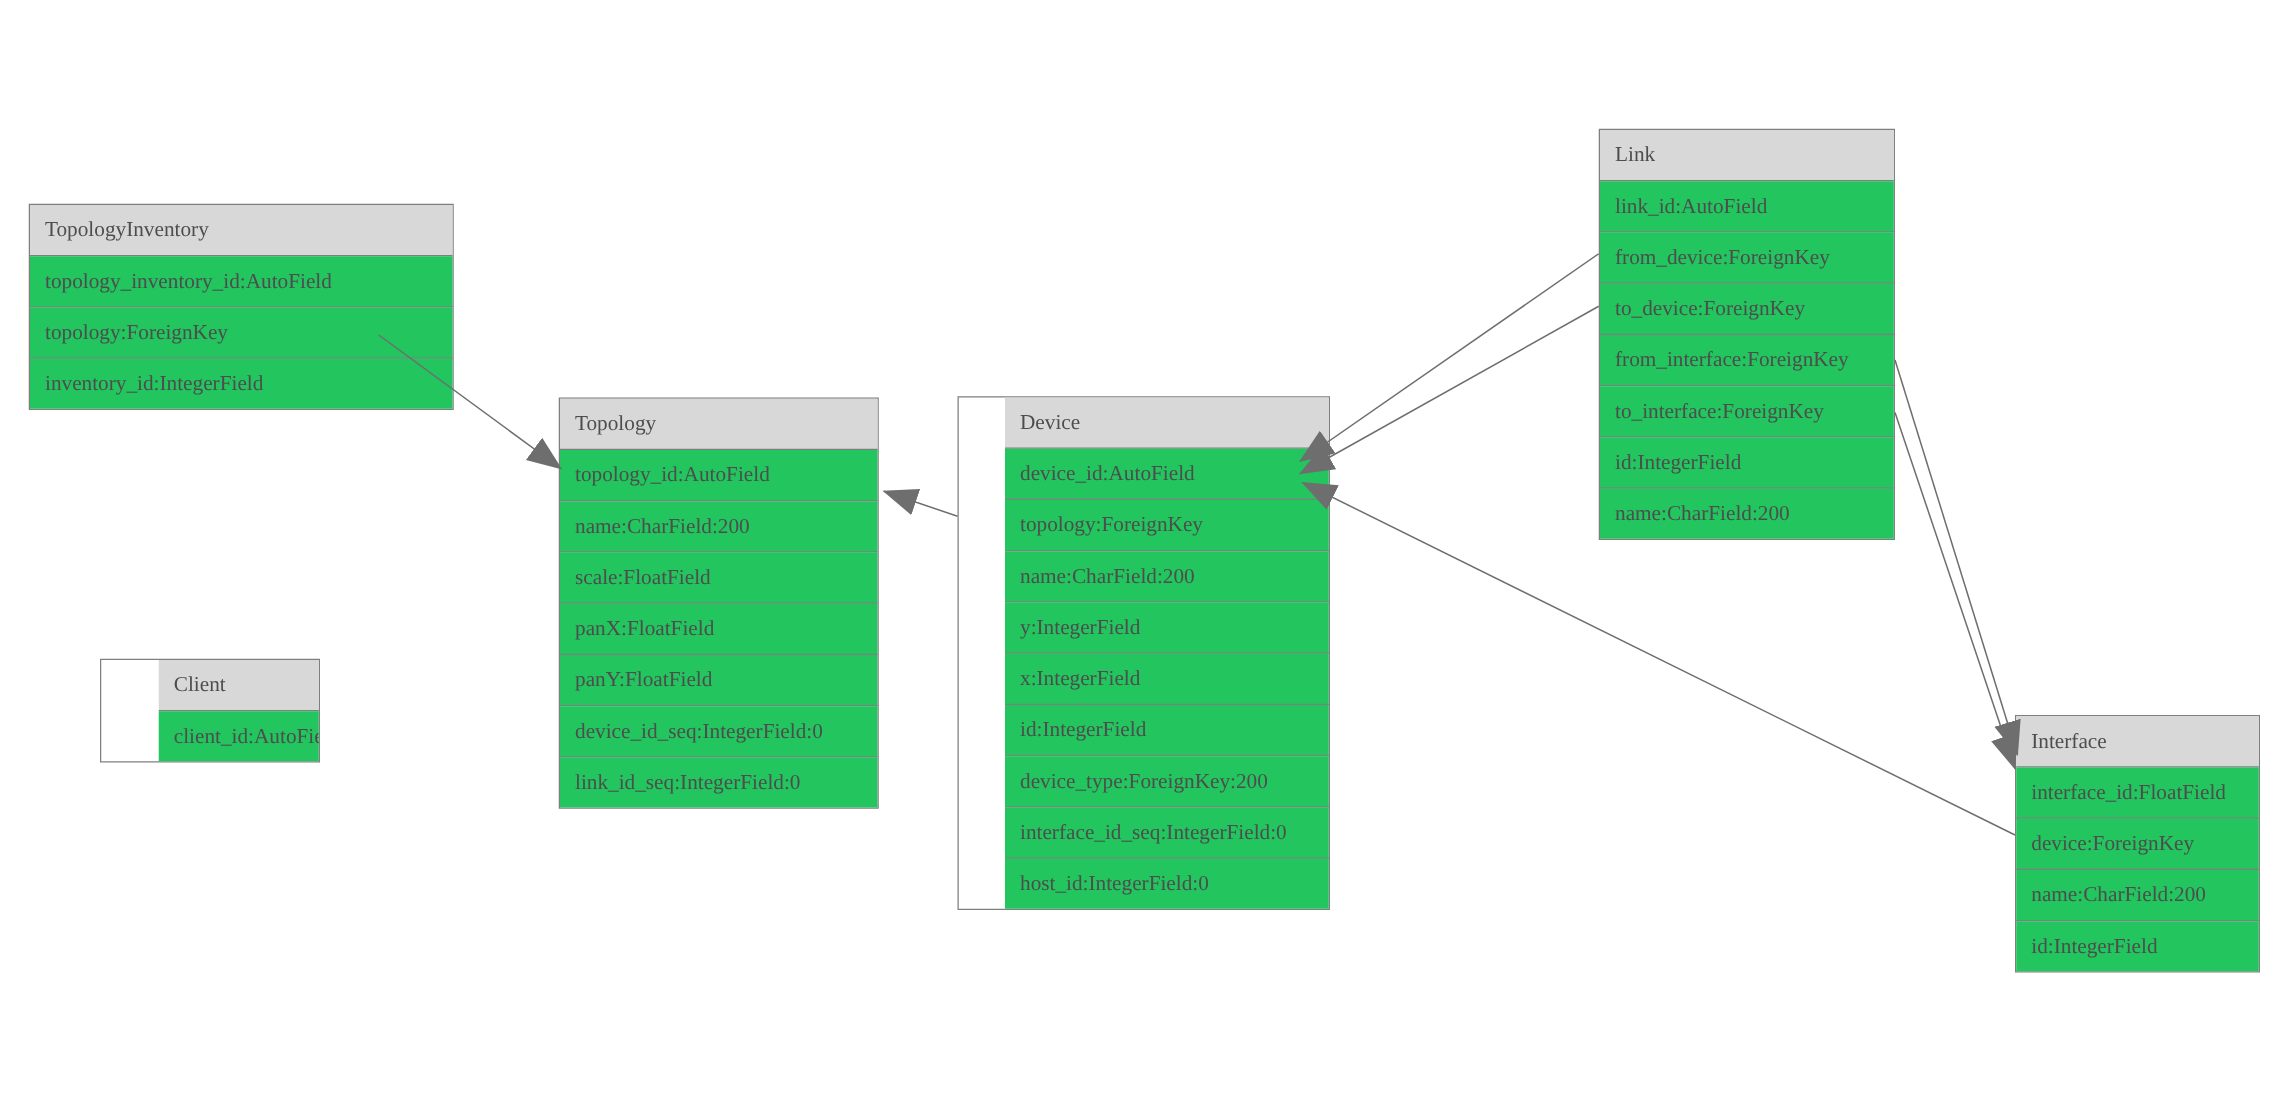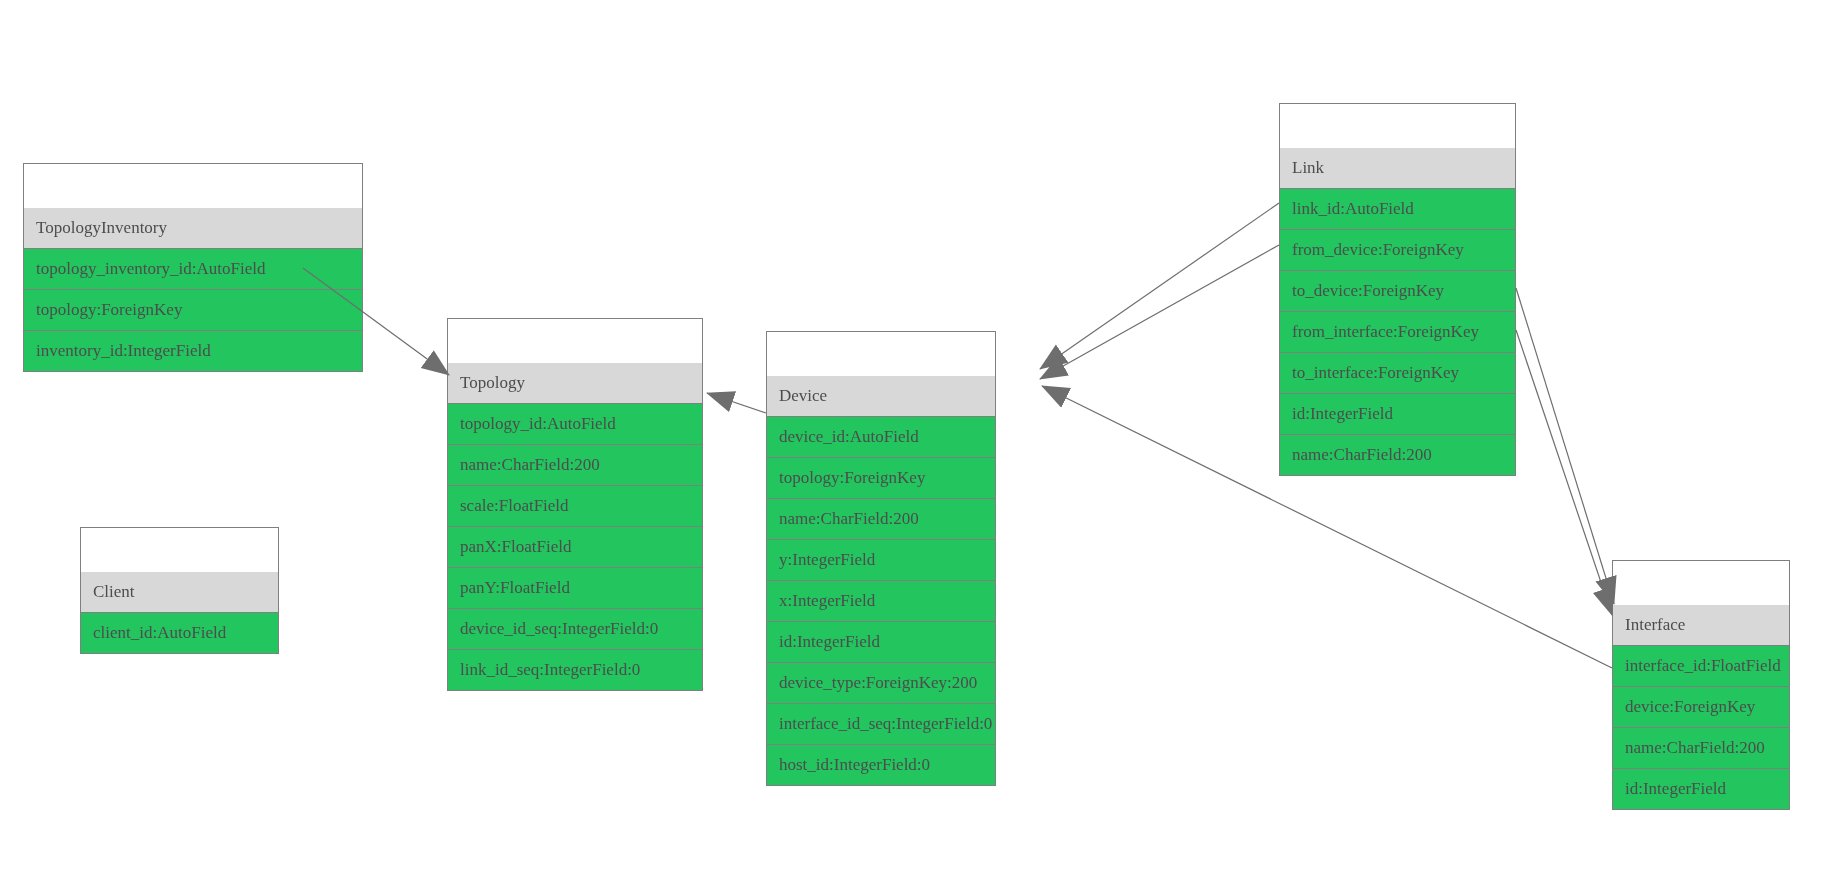--- a/index.html
+++ b/index.html
@@ -25,21 +25,20 @@
     font-size: 17px;
   }
   .entity-header {
     background: #d8d8d8;
     border-bottom: 1px solid #7f7f7f;
     height: 40px;
     line-height: 40px;
     padding: 0 12px;
     white-space: nowrap;
     overflow: hidden;
-    margin-top: 44px;
   }
   .entity-row {
     height: 40px;
     line-height: 40px;
     padding: 0 12px;
     border-bottom: 1px solid #7f7f7f;
     background: #22c55e;
     white-space: nowrap;
     overflow: hidden;
   }
@@ -83,25 +82,25 @@
     <div class="entity" style="left: 447px; top: 318px; width: 256px;">
       <div class="entity-header">Topology</div>
       <div class="entity-row">topology_id:AutoField</div>
       <div class="entity-row">name:CharField:200</div>
       <div class="entity-row">scale:FloatField</div>
       <div class="entity-row">panX:FloatField</div>
       <div class="entity-row">panY:FloatField</div>
       <div class="entity-row">device_id_seq:IntegerField:0</div>
       <div class="entity-row">link_id_seq:IntegerField:0</div>
     </div>
-    <div class="entity" style="left: 80px; top: 527px; width: 199px;">
+    <div class="entity" style="left: 80px; top: 527px; width: 176px; padding-left: 46px;">
       <div class="entity-header">Client</div>
       <div class="entity-row">client_id:AutoField</div>
     </div>
-    <div class="entity" style="left: 766px; top: 331px; width: 230px;">
+    <div class="entity" style="left: 766px; top: 317px; width: 298px; padding-left: 37px;">
       <div class="entity-header">Device</div>
       <div class="entity-row">device_id:AutoField</div>
       <div class="entity-row">topology:ForeignKey</div>
       <div class="entity-row">name:CharField:200</div>
       <div class="entity-row">y:IntegerField</div>
       <div class="entity-row">x:IntegerField</div>
       <div class="entity-row">id:IntegerField</div>
       <div class="entity-row">device_type:ForeignKey:200</div>
       <div class="entity-row">interface_id_seq:IntegerField:0</div>
       <div class="entity-row">host_id:IntegerField:0</div>
@@ -109,20 +108,20 @@
     <div class="entity" style="left: 1279px; top: 103px; width: 237px;">
       <div class="entity-header">Link</div>
       <div class="entity-row">link_id:AutoField</div>
       <div class="entity-row">from_device:ForeignKey</div>
       <div class="entity-row">to_device:ForeignKey</div>
       <div class="entity-row">from_interface:ForeignKey</div>
       <div class="entity-row">to_interface:ForeignKey</div>
       <div class="entity-row">id:IntegerField</div>
       <div class="entity-row">name:CharField:200</div>
     </div>
-    <div class="entity" style="left: 1612px; top: 560px; width: 178px;">
+    <div class="entity" style="left: 1612px; top: 572px; width: 196px;">
       <div class="entity-header">Interface</div>
       <div class="entity-row">interface_id:FloatField</div>
       <div class="entity-row">device:ForeignKey</div>
       <div class="entity-row">name:CharField:200</div>
       <div class="entity-row">id:IntegerField</div>
     </div>
   </div>
 
 </body></html>

